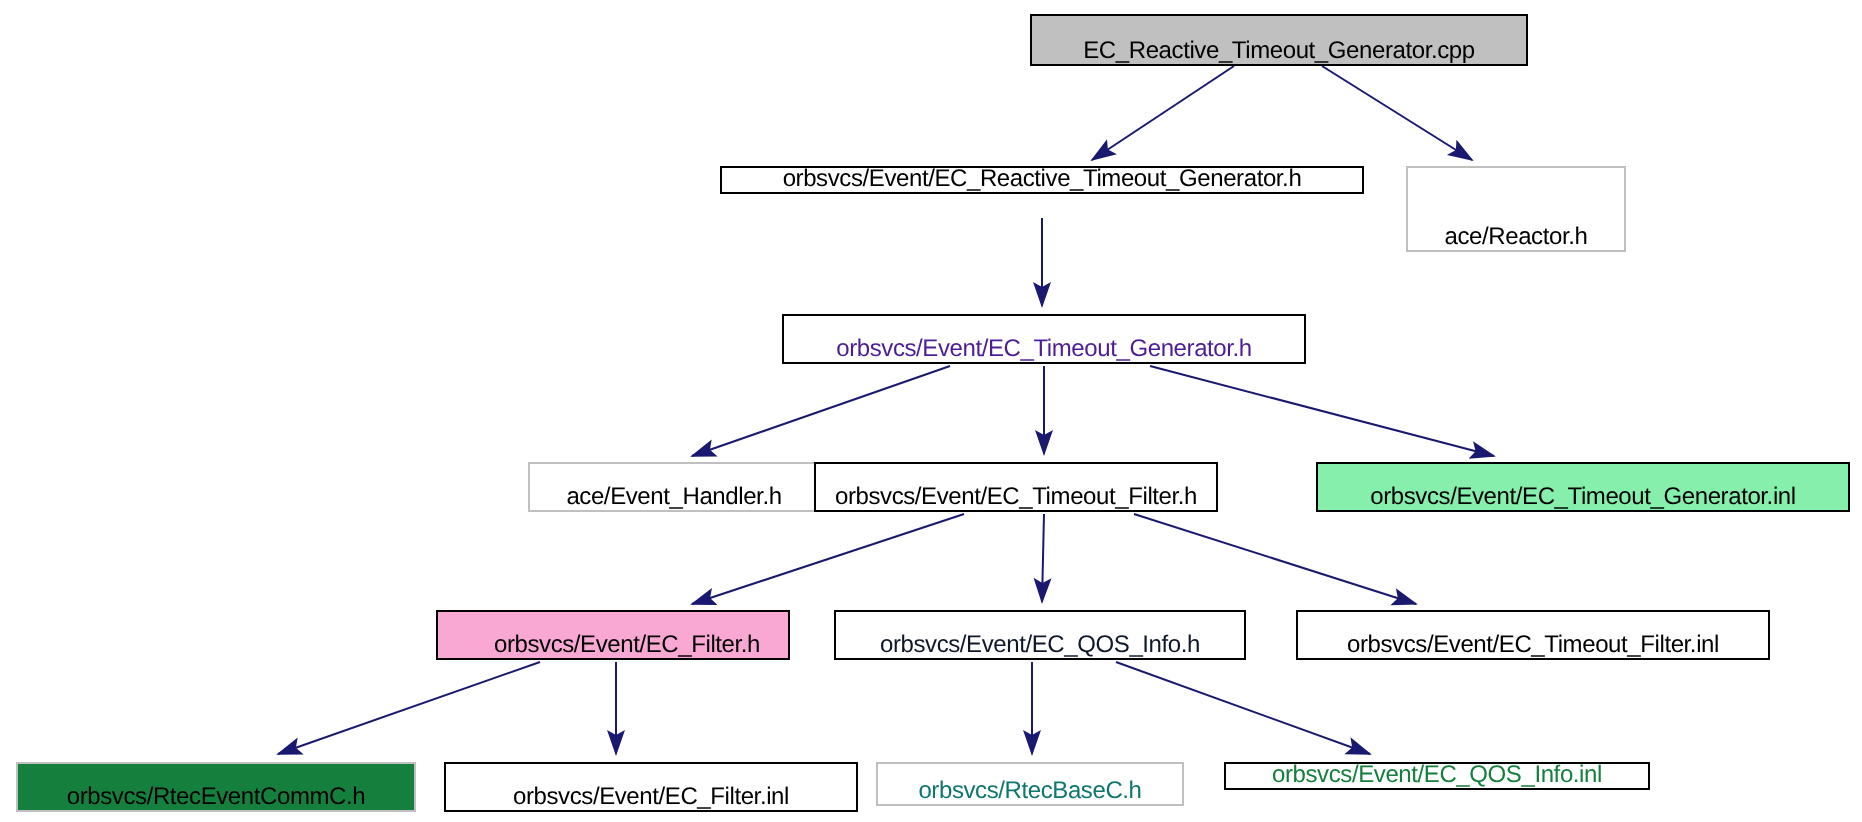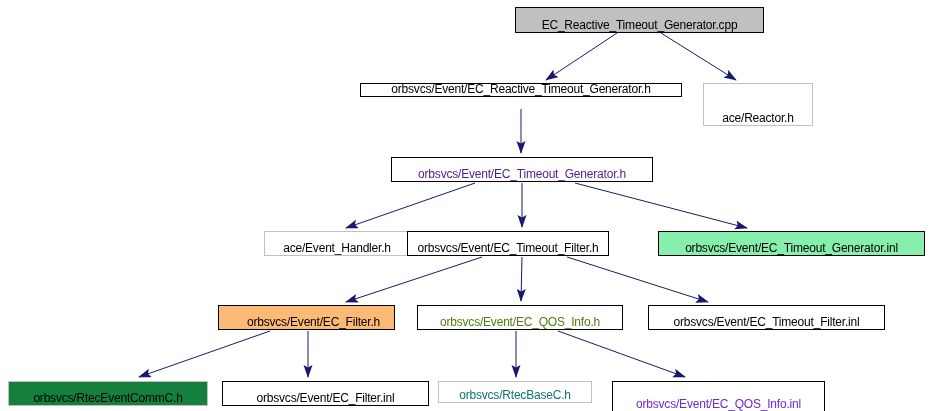--- a/index.html
+++ b/index.html
@@ -76,35 +76,35 @@
       </div>
       <div class="node external" style="left: 238px; top: 231px; width: 146px; height: 25px; border-color: rgb(192, 192, 192); background: rgb(255, 255, 255); color: rgb(0, 0, 0); margin-left: 26px;">
         <span>ace/Event_Handler.h</span>
       </div>
       <div class="node internal" style="left: 407px; top: 231px; width: 202px; height: 25px; border-color: rgb(0, 0, 0); background: rgb(255, 255, 255); color: rgb(0, 0, 0);">
         <span>orbsvcs/Event/EC_Timeout_Filter.h</span>
       </div>
       <div class="node internal" style="left: 658px; top: 231px; width: 267px; height: 25px; border-color: rgb(0, 0, 0); background: #86efac; color: rgb(0, 0, 0);">
         <span>orbsvcs/Event/EC_Timeout_Generator.inl</span>
       </div>
-      <div class="node internal" style="left: 218px; top: 305px; width: 177px; height: 25px; border-color: rgb(0, 0, 0); background: #fdba74; color: rgb(0, 0, 0); padding-left: 14px;">
+      <div class="node internal" style="left: 218px; top: 305px; width: 177px; height: 25px; border-color: rgb(0, 0, 0); background: #f9a8d4; color: rgb(0, 0, 0); padding-left: 14px;">
         <span>orbsvcs/Event/EC_Filter.h</span>
       </div>
-      <div class="node internal" style="left: 417px; top: 305px; width: 206px; height: 25px; border-color: rgb(0, 0, 0); background: rgb(255, 255, 255); color: #4d7c0f;">
+      <div class="node internal" style="left: 417px; top: 305px; width: 206px; height: 25px; border-color: rgb(0, 0, 0); background: rgb(255, 255, 255); color: #0f172a;">
         <span>orbsvcs/Event/EC_QOS_Info.h</span>
       </div>
       <div class="node internal" style="left: 648px; top: 305px; width: 237px; height: 25px; border-color: rgb(0, 0, 0); background: rgb(255, 255, 255); color: rgb(0, 0, 0);">
         <span>orbsvcs/Event/EC_Timeout_Filter.inl</span>
       </div>
       <div class="node external" style="left: 8px; top: 381px; width: 200px; height: 25px; border-color: rgb(192, 192, 192); background: #15803d; color: rgb(0, 0, 0);">
         <span>orbsvcs/RtecEventCommC.h</span>
       </div>
       <div class="node internal" style="left: 222px; top: 381px; width: 207px; height: 25px; border-color: rgb(0, 0, 0); background: rgb(255, 255, 255); color: rgb(0, 0, 0);">
         <span>orbsvcs/Event/EC_Filter.inl</span>
       </div>
       <div class="node external" style="left: 438px; top: 381px; width: 154px; height: 22px; border-color: rgb(192, 192, 192); background: rgb(255, 255, 255); color: #0f766e;">
         <span>orbsvcs/RtecBaseC.h</span>
       </div>
-      <div class="node internal" style="left: 612px; top: 381px; width: 213px; height: 31px; border-color: rgb(0, 0, 0); background: rgb(255, 255, 255); color: #6d28d9;">
+      <div class="node internal" style="left: 612px; top: 381px; width: 213px; height: 14px; border-color: rgb(0, 0, 0); background: rgb(255, 255, 255); color: #15803d;">
         <span>orbsvcs/Event/EC_QOS_Info.inl</span>
       </div>
     </div>
 </div>
 
 </body></html>

